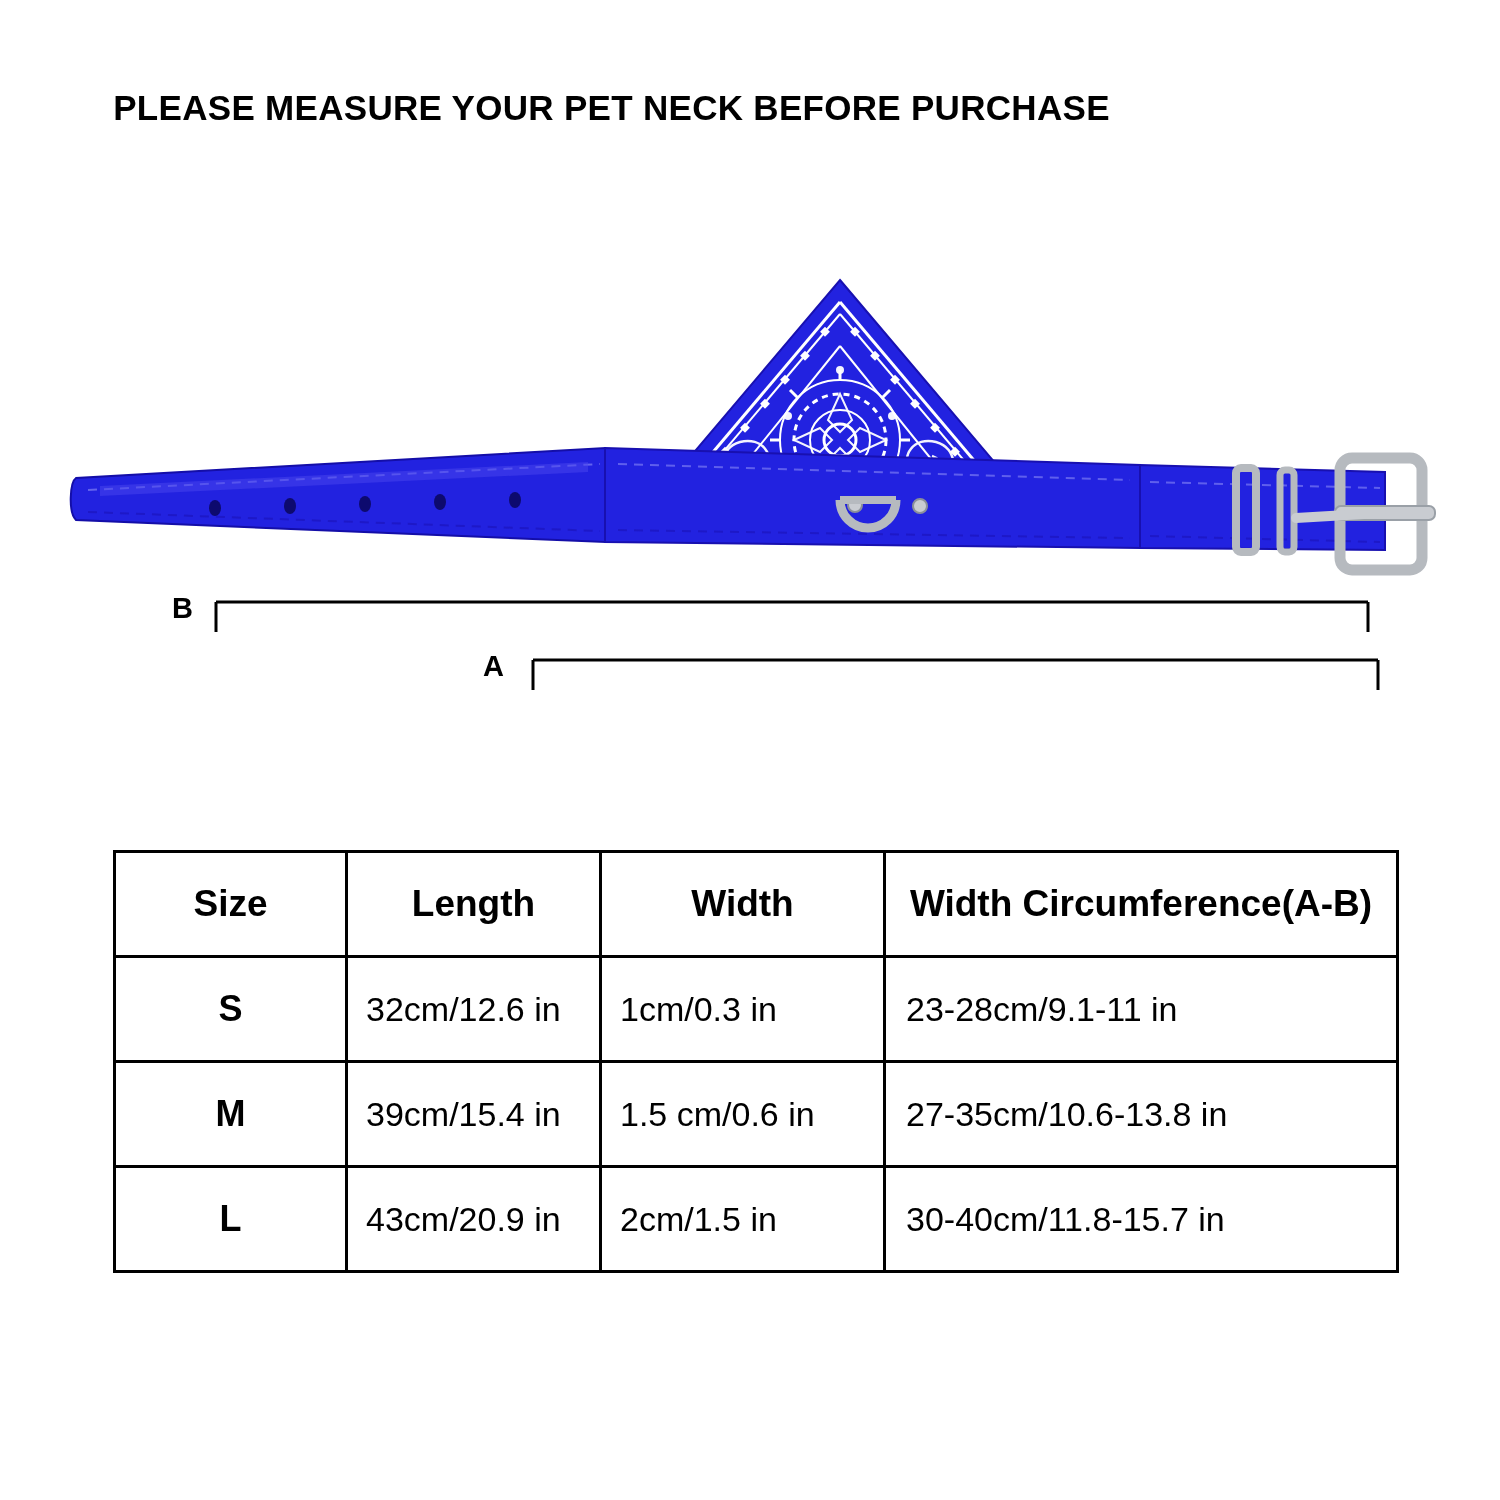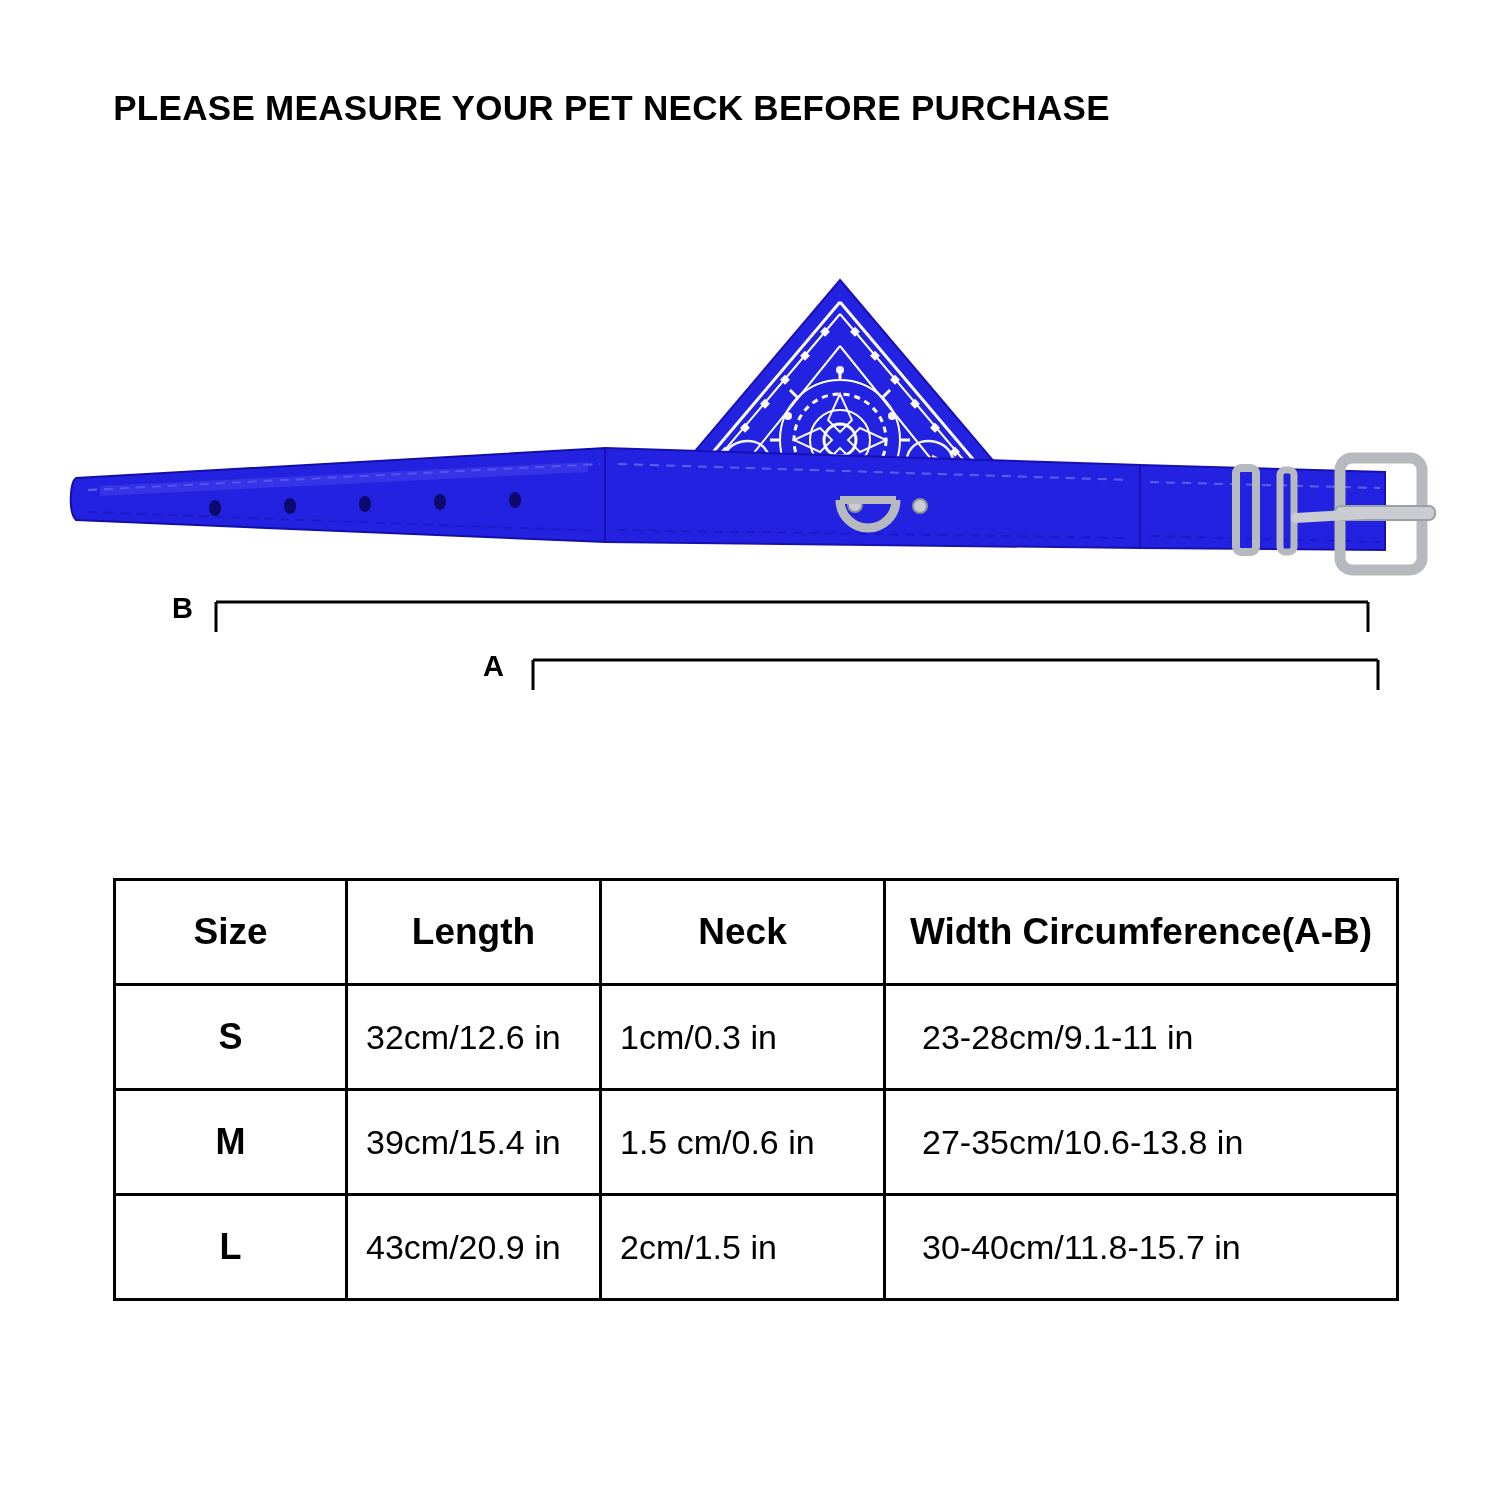--- a/index.html
+++ b/index.html
@@ -56,21 +56,21 @@
     font-weight: bold;
     color: #000;
   }
   .label-b { left: 172px; top: 592px; }
   .label-a { left: 483px; top: 650px; }
 
   
   .size-table {
     position: absolute;
     left: 113px;
-    top: 878px;
+    top: 850px;
     width: 1283px;
     border-collapse: collapse;
     table-layout: fixed;
   }
   .size-table td, .size-table th {
     border: 3px solid #000;
     height: 102px;
     vertical-align: middle;
     font-size: 34px;
     color: #000;
@@ -92,21 +92,21 @@
     font-size: 36px;
   }
   .size-table td.cell-val {
     text-align: left;
     padding-left: 18px;
     font-weight: normal;
     margin-left: 12px;
   }
   .size-table td.cell-neck {
     text-align: left;
-    padding-left: 36px;
+    padding-left: 20px;
   }
 </style>
 </head>
 <body>
 
 <div class="title">PLEASE MEASURE YOUR PET NECK BEFORE PURCHASE</div>
 
 <div class="product-area">
   <svg class="product-svg" width="1420" height="360" viewBox="0 0 1420 360" xmlns="http://www.w3.org/2000/svg">
     <defs>
@@ -267,21 +267,21 @@
   <colgroup>
     <col class="col-size">
       <col class="col-length">
       <col class="col-width">
       <col class="col-neck">
   </colgroup>
   <thead>
     <tr>
       <th>Size</th>
       <th>Length</th>
-      <th>Neck</th>
+      <th>Width</th>
       <th>Width Circumference(A-B)</th>
     </tr>
   </thead>
   <tbody>
     <tr>
       <td class="cell-size">S</td>
       <td class="cell-val">32cm/12.6 in</td>
       <td class="cell-val">1cm/0.3 in</td>
       <td class="cell-neck">23-28cm/9.1-11 in</td>
     </tr>

